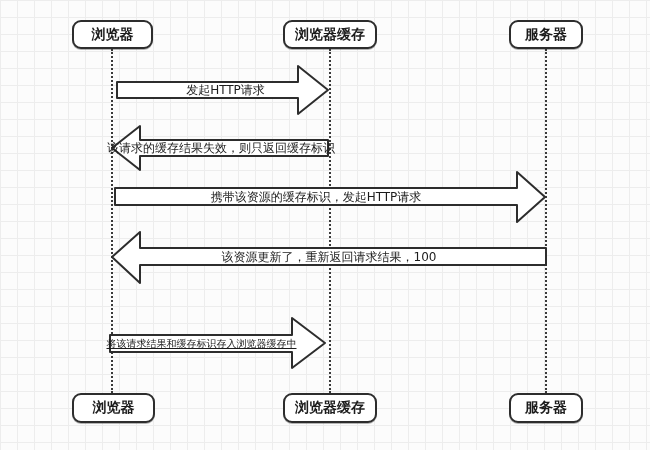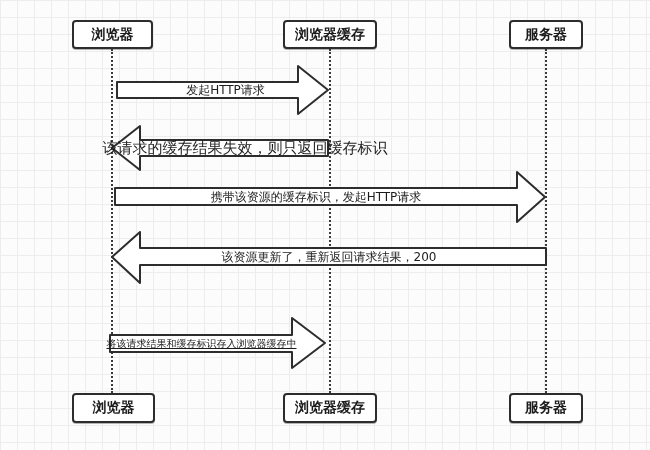--- a/index.html
+++ b/index.html
@@ -13,21 +13,21 @@
     background-image:
       linear-gradient(#ededed 1px, transparent 1px),
       linear-gradient(90deg, #ededed 1px, transparent 1px);
     background-size:17px 17px;
     color:#1c1c1c;
   }
   .actor {
     position:absolute;
     background:#ffffff;
     border:2px solid #2d2d2d;
-    border-radius:4px;
+    border-radius:9px;
     display:flex; align-items:center; justify-content:center;
     font-size:14px; font-weight:600;
     white-space:nowrap;
     box-shadow:0 1px 0 rgba(45,45,45,.35);
     z-index:3;
   }
   .lifeline {
     position:absolute;
     width:0;
     border-left:2px dotted #3a3a3a;
@@ -44,21 +44,21 @@
     stroke-linejoin:round;
   }
   .msg-label {
     position:absolute;
     display:flex; align-items:center; justify-content:center;
     font-size:12px;
     white-space:nowrap;
     z-index:4;
     color:#1c1c1c;
   }
-  .msg-label.small { font-size:15px;margin-left:24px; }
+  .msg-label.small { font-size:12px; }
   .msg-label.tiny  { font-size:10px; }
 </style>
 </head>
 <body>
 
 <div class="canvas">
 
   <div class="lifeline" style="left:111px; top:49px; height:344px;"></div>
   <div class="lifeline" style="left:329px; top:49px; height:344px;"></div>
   <div class="lifeline" style="left:545px; top:49px; height:344px;"></div>
@@ -67,21 +67,21 @@
     <polygon class="block-arrow" points="117,82 298,82 298,66 328,90 298,114 298,98 117,98"></polygon>
     <polygon class="block-arrow" points="112,148 140,126 140,140 328,140 328,156 140,156 140,170"></polygon>
     <polygon class="block-arrow" points="115,188 517,188 517,172 545,197 517,222 517,205 115,205"></polygon>
     <polygon class="block-arrow" points="112,257 140,232 140,248 546,248 546,265 140,265 140,283"></polygon>
     <polygon class="block-arrow" points="110,335 292,335 292,318 325,343 292,368 292,352 110,352"></polygon>
   </svg>
 
   <div class="msg-label" style="left:117px; top:82px; width:181px; height:16px;padding-left:36px;">发起HTTP请求</div>
   <div class="msg-label small" style="left:114px; top:141px; width:214px; height:15px;">该请求的缓存结果失效，则只返回缓存标识</div>
   <div class="msg-label" style="left:115px; top:189px; width:402px; height:16px;">携带该资源的缓存标识，发起HTTP请求</div>
-  <div class="msg-label" style="left:112px; top:249px; width:434px; height:16px;">该资源更新了，重新返回请求结果，200</div>
+  <div class="msg-label" style="left:112px; top:249px; width:434px; height:16px;">该资源更新了，重新返回请求结果，100</div>
   <div class="msg-label tiny" style="left:111px; top:336px; width:181px; height:16px;text-decoration:underline;">将该请求结果和缓存标识存入浏览器缓存中</div>
 
   <div class="actor" style="left:72px; top:20px; width:81px; height:29px;">浏览器</div>
   <div class="actor" style="left:283px; top:20px; width:94px; height:29px;">浏览器缓存</div>
   <div class="actor" style="left:509px; top:20px; width:74px; height:29px;">服务器</div>
 
   <div class="actor" style="left:72px; top:393px; width:83px; height:30px;">浏览器</div>
   <div class="actor" style="left:283px; top:393px; width:94px; height:30px;">浏览器缓存</div>
   <div class="actor" style="left:509px; top:393px; width:74px; height:30px;">服务器</div>
 

